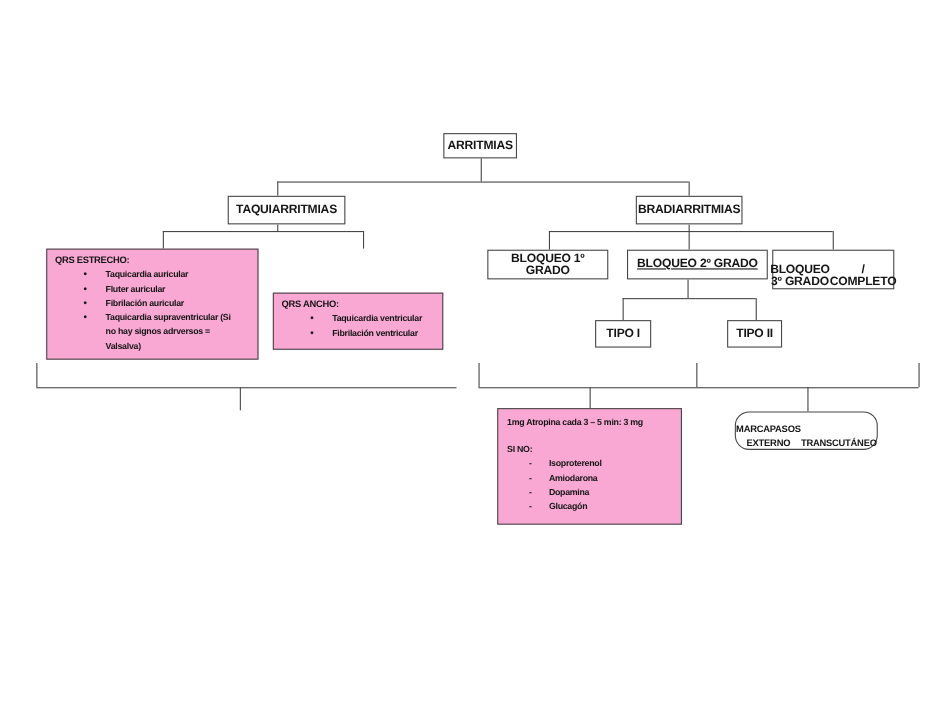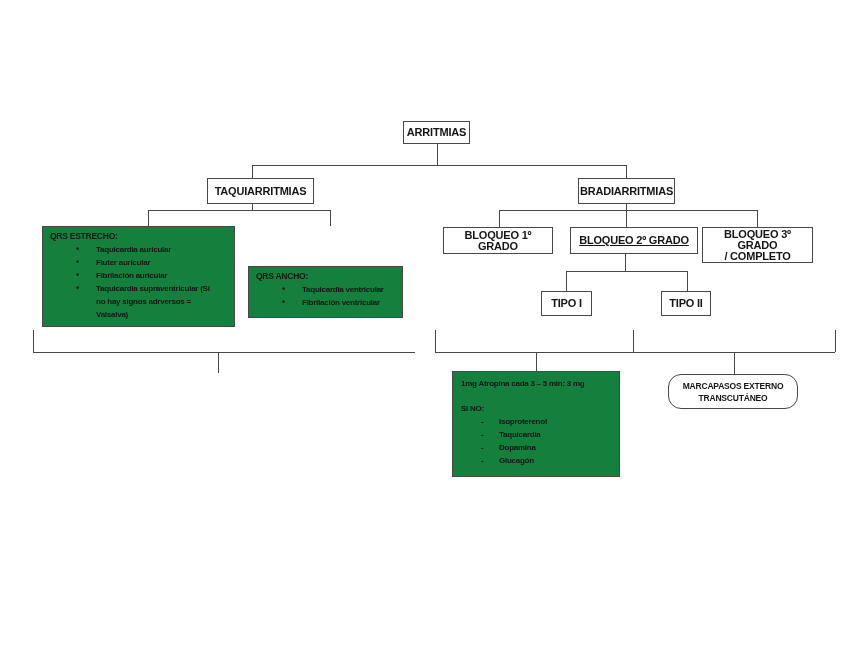--- a/index.html
+++ b/index.html
@@ -12,24 +12,24 @@
   .vline{width:1px;}
   .hline{height:1px;}
   
   .node{
     position:absolute;box-sizing:border-box;background:#ffffff;
     border:1.5px solid #474747;
     display:flex;align-items:center;justify-content:center;
     font-weight:700;font-size:11px;letter-spacing:-0.2px;text-align:center;
     line-height:11px;
   }
-  .node.multiline{flex-direction:column;}
+  .node.multiline{flex-direction:row;align-items:flex-end;}
   
   .contentbox{
-    position:absolute;box-sizing:border-box;background:#15803d;
+    position:absolute;box-sizing:border-box;background:#f9a8d4;
     border:1.5px solid #474747;
     font-weight:700;font-size:8px;letter-spacing:-0.25px;line-height:13px;
     padding:3px 5px 2px 7px;text-align:left;
   }
   .contentbox .boxtitle{font-size:8.5px;}
   .contentbox ul{list-style:none;margin:0;padding:0;}
   .contentbox li{position:relative;padding-left:46px;padding-right:18px;}
   .contentbox li.bullet::before{
     content:"\2022";position:absolute;left:26px;top:0;font-size:9px;
   }
@@ -129,21 +129,21 @@
     <span>TIPO II</span>
   </div>
 
 
   <div class="contentbox txbox" style="left:452px;top:371px;width:168px;height:106px;padding-left:8px;">
     <div class="nowrap">1mg Atropina cada 3 – 5  min: 3 mg</div>
     <div class="gapline"></div>
     <div>SI NO:</div>
     <ul>
       <li class="dash">Isoproterenol</li>
-      <li class="dash">Taquicardia</li>
+      <li class="dash">Amiodarona</li>
       <li class="dash">Dopamina</li>
       <li class="dash">Glucagón</li>
     </ul>
   </div>
 
   <div class="node multiline" style="left:668px;top:374px;width:130px;height:35px;font-size:8.5px;line-height:12px;border-radius:13px;">
     <span>MARCAPASOS EXTERNO</span>
     <span>TRANSCUTÁNEO</span>
   </div>
 

